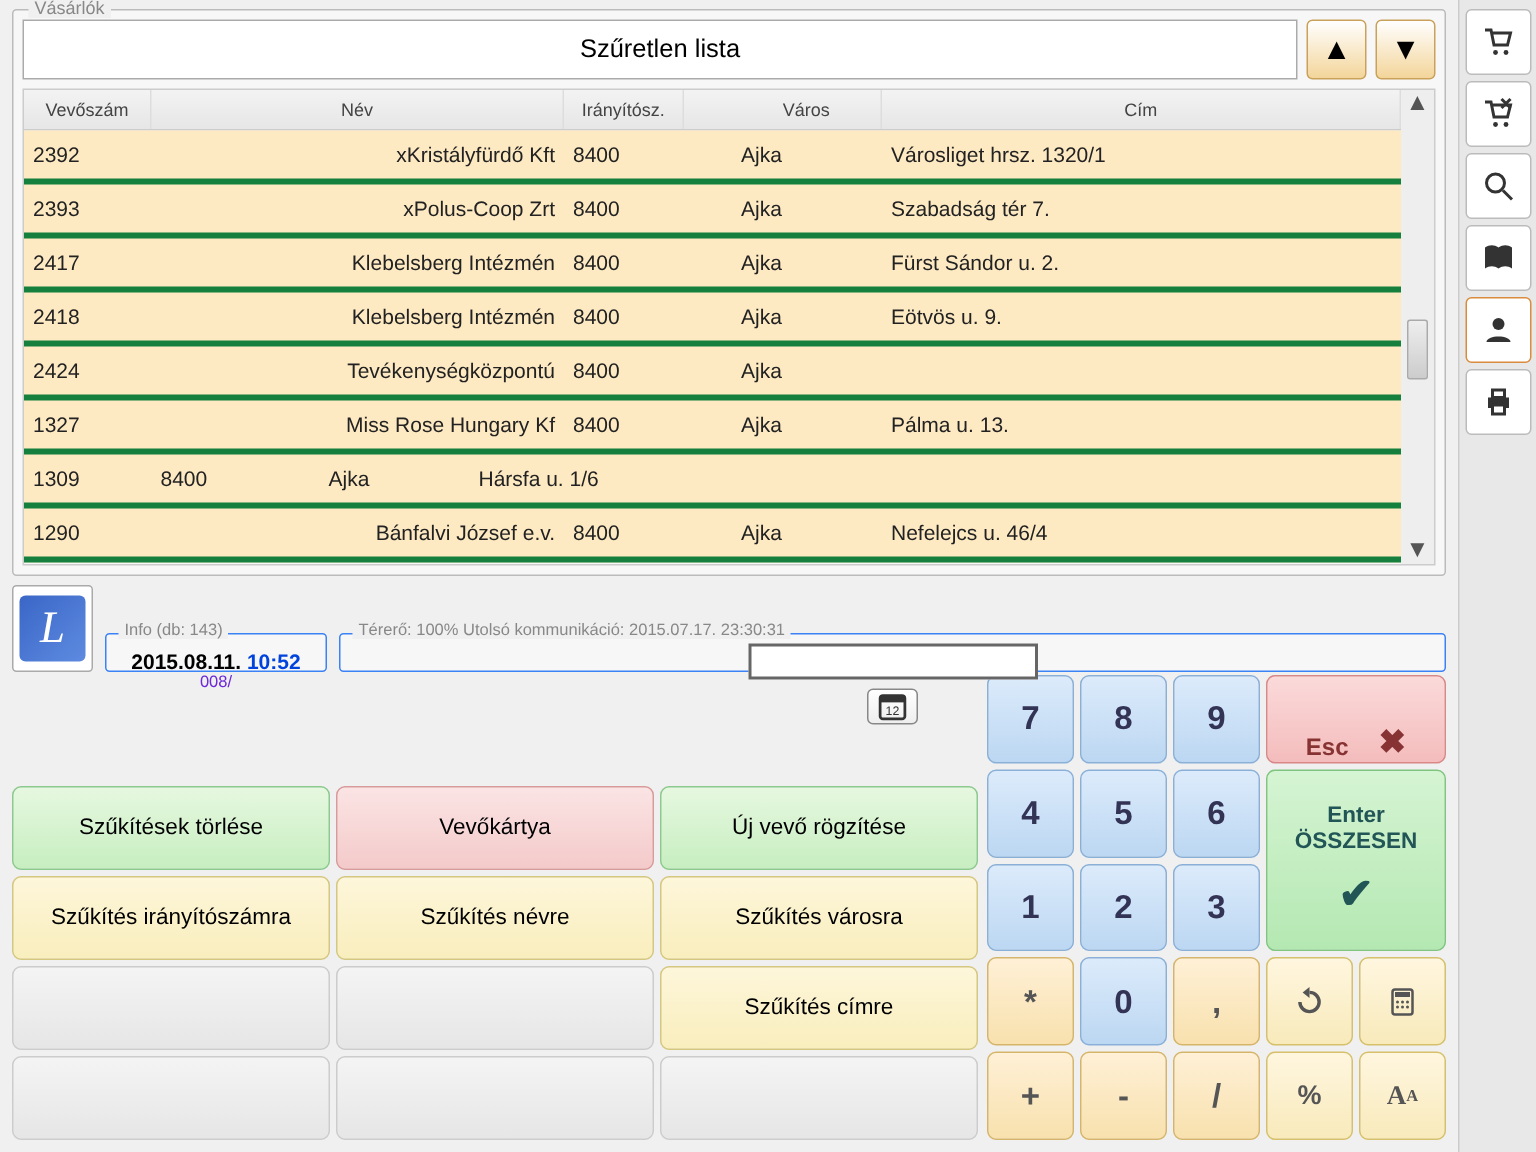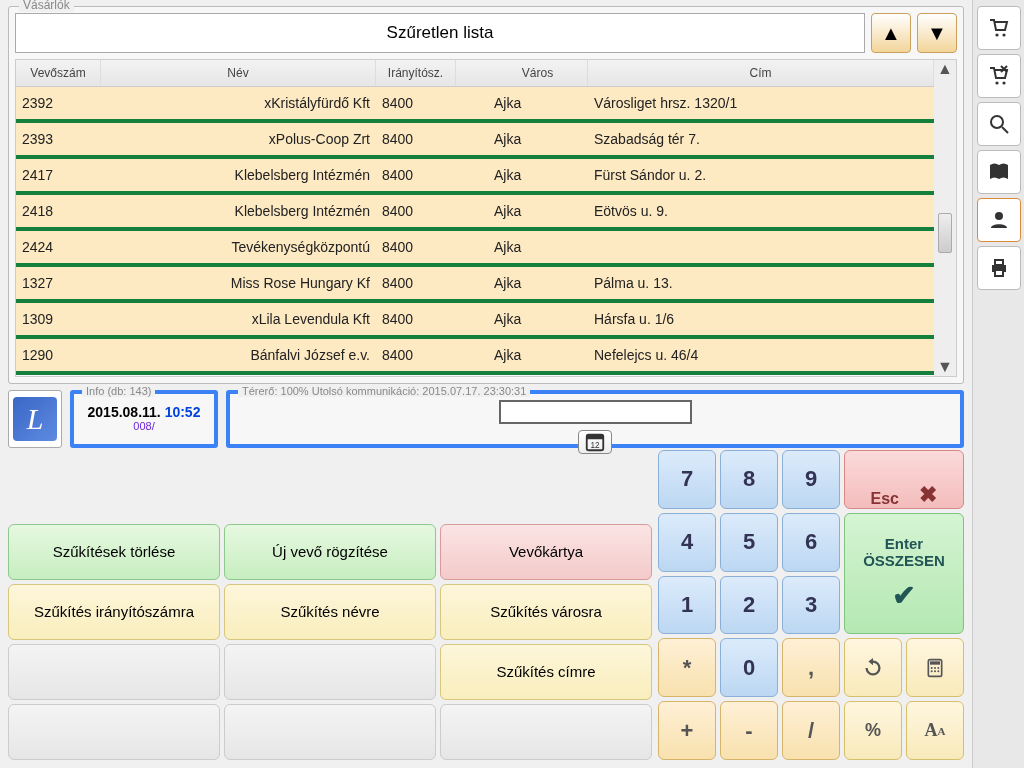--- a/index.html
+++ b/index.html
@@ -32,21 +32,21 @@
   .c-city { width: 100px; margin-left: 32px; }
   .c-addr { flex: 1; }
   .vscroll { width: 22px; background: #eee; display: flex; flex-direction: column; justify-content: space-between; align-items: center; }
   .vscroll .tri { font-size: 16px; color: #555; cursor: pointer; }
   .vscroll .thumb { width: 14px; height: 40px; background: linear-gradient(#eee,#ccc); border: 1px solid #aaa; border-radius: 2px; margin-top: 30px; }
 
   
   .info-row { display: flex; gap: 8px; margin: 2px 8px; height: 58px; }
   .logo-box { width: 54px; border: 1px solid #aaa; border-radius: 3px; background: #fff; display: flex; align-items: center; justify-content: center; }
   .logo-box .logo { width: 44px; height: 44px; background: linear-gradient(135deg,#3a66c7,#5e8be0); border-radius: 4px; color: #fff; font-style: italic; font-family: 'Times New Roman', serif; font-size: 30px; display: flex; align-items: center; justify-content: center; }
-  .info-box { border: 4px solid #3b82f6; border-radius: 3px; background: #f7f7f7; position: relative; padding: 6px 8px; }
+  .info-box { border: 1px solid #3b82f6; border-radius: 3px; background: #f7f7f7; position: relative; padding: 6px 8px; margin-top: 32px; }
   .info-box .legend { position: absolute; top: -9px; left: 8px; background: #f0f0f0; padding: 0 4px; color: #888; font-size: 11px; }
   .info1 { width: 148px; text-align: center; }
   .info1 .date { font-weight: bold; font-size: 14px; margin-top: 4px;}
   .info1 .date .time { color: #0044dd; }
   .info1 .code { color: #6d28d9; font-weight: normal; font-size: 11px; }
   .info2 { flex: 1; display: flex; align-items: center; gap: 6px; }
   .info2 input { flex: 1; height: 30px; border: 2px solid #666; padding: 2px 4px; font-size: 14px; }
   .cal-btn { width: 34px; height: 34px; background: linear-gradient(#fff,#eee); border: 1px solid #888; border-radius: 4px; display: flex; align-items: center; justify-content: center; cursor: pointer; }
 
   
@@ -130,21 +130,20 @@
               </div>
               <div class="trow">
                 <div class="c-id">1327</div>
                 <div class="c-name">Miss Rose Hungary Kf</div>
                 <div class="c-zip">8400</div>
                 <div class="c-city">Ajka</div>
                 <div class="c-addr">Pálma u. 13.</div>
               </div>
               <div class="trow">
                 <div class="c-id">1309</div>
-                <div class="c-name">xLila Levendula Kft</div>
                 <div class="c-zip">8400</div>
                 <div class="c-city">Ajka</div>
                 <div class="c-addr">Hársfa u. 1/6</div>
               </div>
               <div class="trow">
                 <div class="c-id">1290</div>
                 <div class="c-name">Bánfalvi József e.v.</div>
                 <div class="c-zip">8400</div>
                 <div class="c-city">Ajka</div>
                 <div class="c-addr">Nefelejcs u. 46/4</div>
@@ -178,22 +177,22 @@
               <text x="12" y="18" text-anchor="middle" font-size="9" fill="#333">12</text>
             </svg>
         </div>
       </div>
     </div>
 
     <div class="bottom">
       <div class="func-grid">
         <div class="spacer"></div>
         <div class="fbtn green">Szűkítések törlése</div>
+        <div class="fbtn pink">Vevőkártya</div>
         <div class="fbtn green">Új vevő rögzítése</div>
-        <div class="fbtn pink">Vevőkártya</div>
         <div class="fbtn yellow">Szűkítés irányítószámra</div>
         <div class="fbtn yellow">Szűkítés névre</div>
         <div class="fbtn yellow">Szűkítés városra</div>
         <div class="fbtn gray"></div>
         <div class="fbtn gray"></div>
         <div class="fbtn yellow">Szűkítés címre</div>
         <div class="fbtn gray"></div>
         <div class="fbtn gray"></div>
         <div class="fbtn gray"></div>
       </div>

